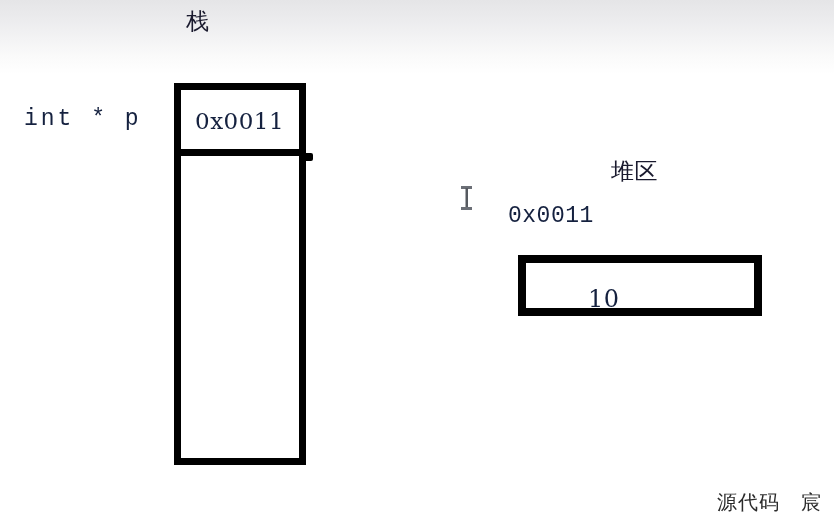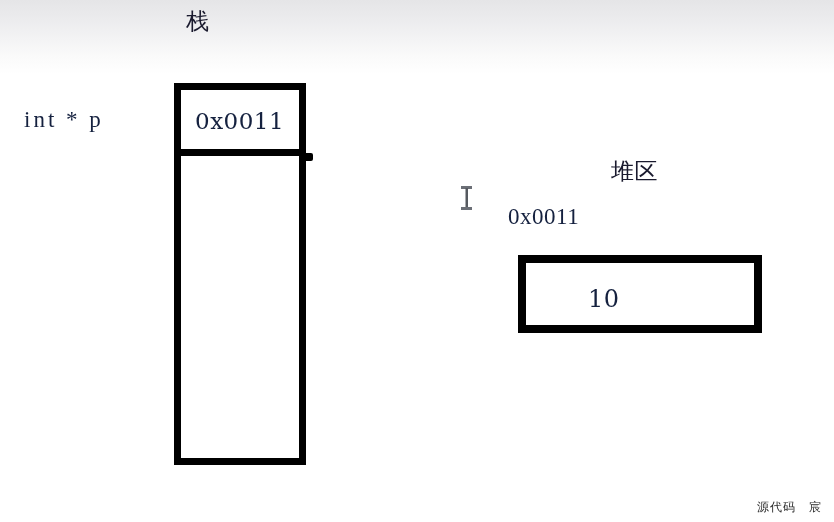--- a/index.html
+++ b/index.html
@@ -46,21 +46,21 @@
   }
   #heap-title {
     left: 577px;
     top: 160px;
     margin-left: 34px;
   }
 
   
   .mono-label {
     position: absolute;
-    font-family: Liberation Serif, serif;
+    font-family: Liberation Mono, monospace;
     font-size: 23px;
     line-height: 1;
     color: #15213f;
     white-space: pre;
     letter-spacing: 1px;
   }
   #pointer-decl {
     left: 24px;
     top: 108px;
     letter-spacing: 3px;
@@ -120,21 +120,21 @@
     background: #000000;
     border-radius: 0 2px 2px 0;
   }
 
   
   #heap-box {
     position: absolute;
     left: 518px;
     top: 255px;
     width: 244px;
-    height: 78px;
+    height: 61px;
     box-sizing: border-box;
     border: 8px solid #000000;
     background: #ffffff;
   }
   #heap-value {
     position: absolute;
     left: 62px;
     top: 24px;
     font-family: "DejaVu Serif", "Liberation Serif", serif;
     font-size: 24px;
@@ -152,21 +152,21 @@
     width: 15px;
     height: 24px;
   }
 
   
   #watermark {
     position: absolute;
     right: 12px;
     bottom: 6px;
     font-family: "DejaVu Sans", "Liberation Sans", sans-serif;
-    font-size: 12px;
+    font-size: 20px;
     color: #2a2a2a;
     white-space: pre;
     letter-spacing: 1px;
   }
 </style>
 </head>
 <body>
 
 <div id="canvas">
 

